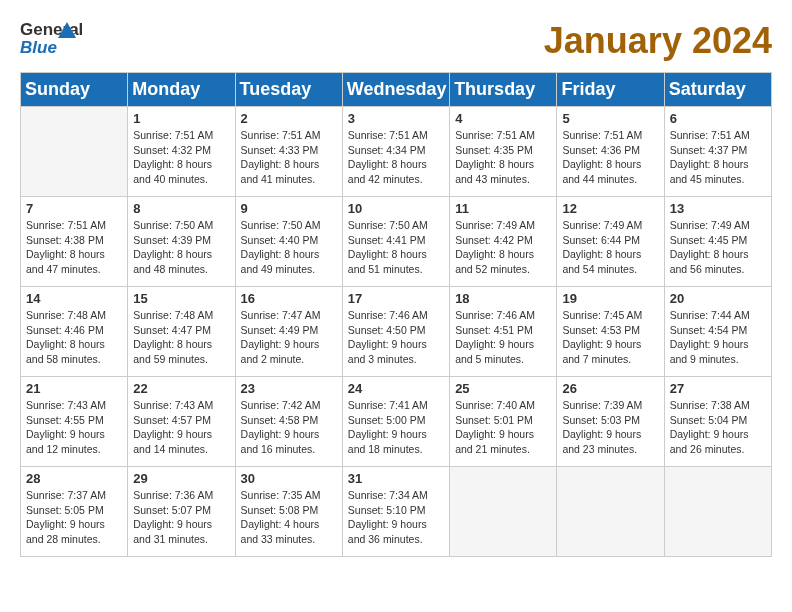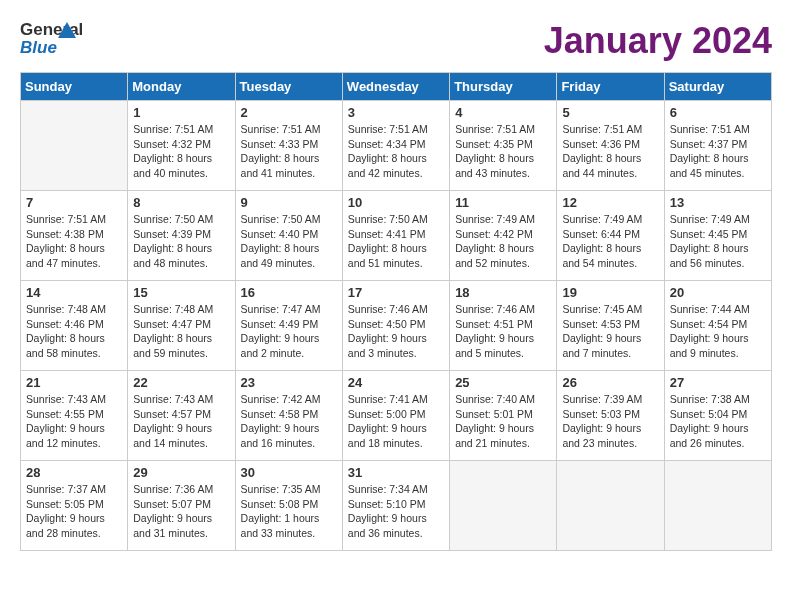--- a/index.html
+++ b/index.html
@@ -20,37 +20,37 @@
       display: flex;
       align-items: center;
       gap: 0;
     }
     .title-section {
       text-align: right;
     }
     .month-title {
       font-size: 36px;
       font-weight: bold;
-      color: #701a75;
+      color: #a16207;
     }
     .location-title {
       font-size: 16px;
       color: #555;
     }
     table {
       width: 100%;
       border-collapse: collapse;
       table-layout: fixed;
     }
     th {
       background-color: #1a6eb5;
       color: white;
       padding: 6px 4px;
       text-align: left;
-      font-size: 13px;
+      font-size: 18px;
       border: 1px solid #ccc;
     }
     td {
       border: 1px solid #ccc;
       vertical-align: top;
       padding: 4px 5px;
       font-size: 10.5px;
       color: #333;
       background: #fff;
       min-height: 70px;
@@ -344,21 +344,21 @@
   <span>Sunrise: 7:36 AM</span><br>
   <span>Sunset: 5:07 PM</span><br>
   <span>Daylight: 9 hours and 31 minutes.</span>
 </div>
         </td>
         <td>
           <span class="day-num">30</span>
 <div class="day-info">
   <span>Sunrise: 7:35 AM</span><br>
   <span>Sunset: 5:08 PM</span><br>
-  <span>Daylight: 1 hours and 33 minutes.</span>
+  <span>Daylight: 4 hours and 33 minutes.</span>
 </div>
         </td>
         <td>
           <span class="day-num">31</span>
 <div class="day-info">
   <span>Sunrise: 7:34 AM</span><br>
   <span>Sunset: 5:10 PM</span><br>
   <span>Daylight: 9 hours and 36 minutes.</span>
 </div>
         </td>

